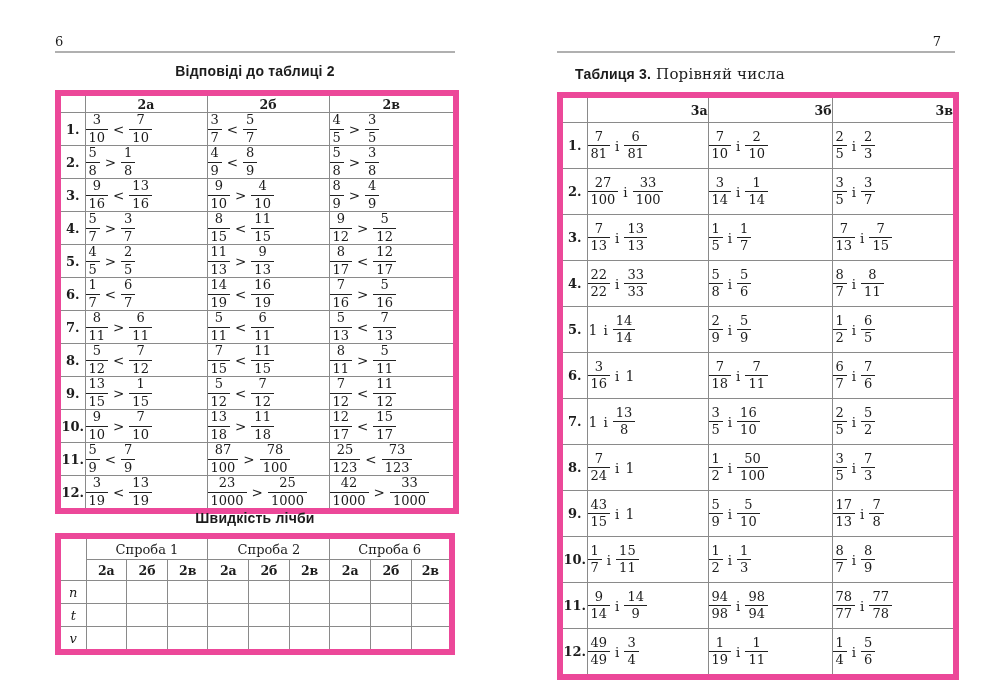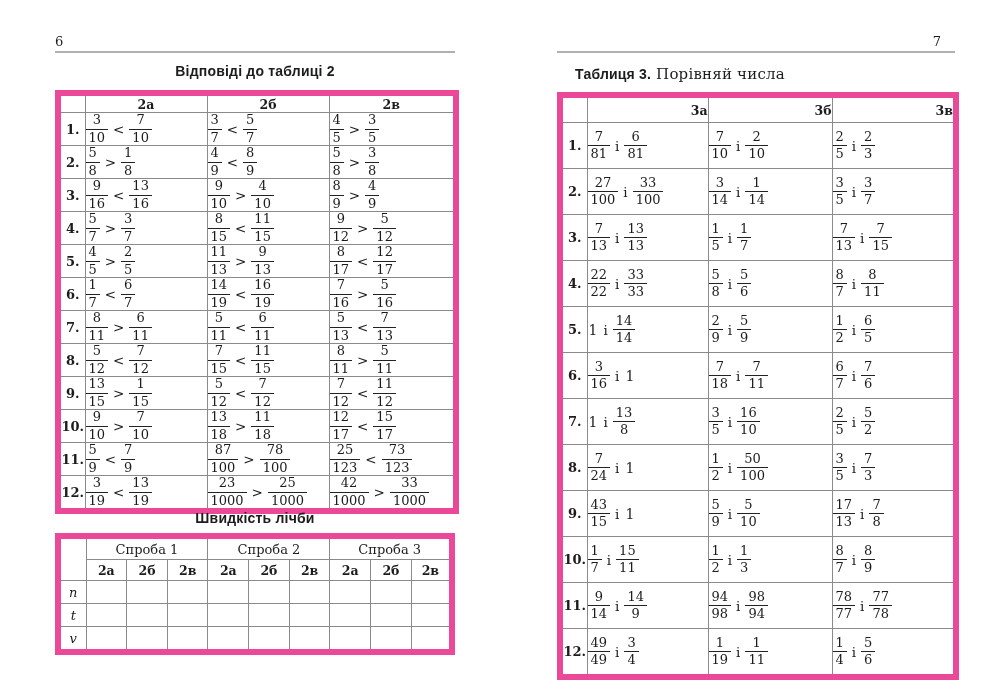--- a/index.html
+++ b/index.html
@@ -162,21 +162,21 @@
           <col>
           <col>
           <col>
           <col>
         </colgroup>
         <tbody>
           <tr class="grp">
             <th class="corner" rowspan="2"></th>
             <th colspan="3">Спроба 1</th>
             <th colspan="3">Спроба 2</th>
-            <th colspan="3">Спроба 3</th>
+            <th colspan="3">Спроба 6</th>
           </tr>
           <tr class="sub">
             <th>2а</th>
             <th>2б</th>
             <th>2в</th>
             <th>2а</th>
             <th>2б</th>
             <th>2в</th>
             <th>2а</th>
             <th>2б</th>

